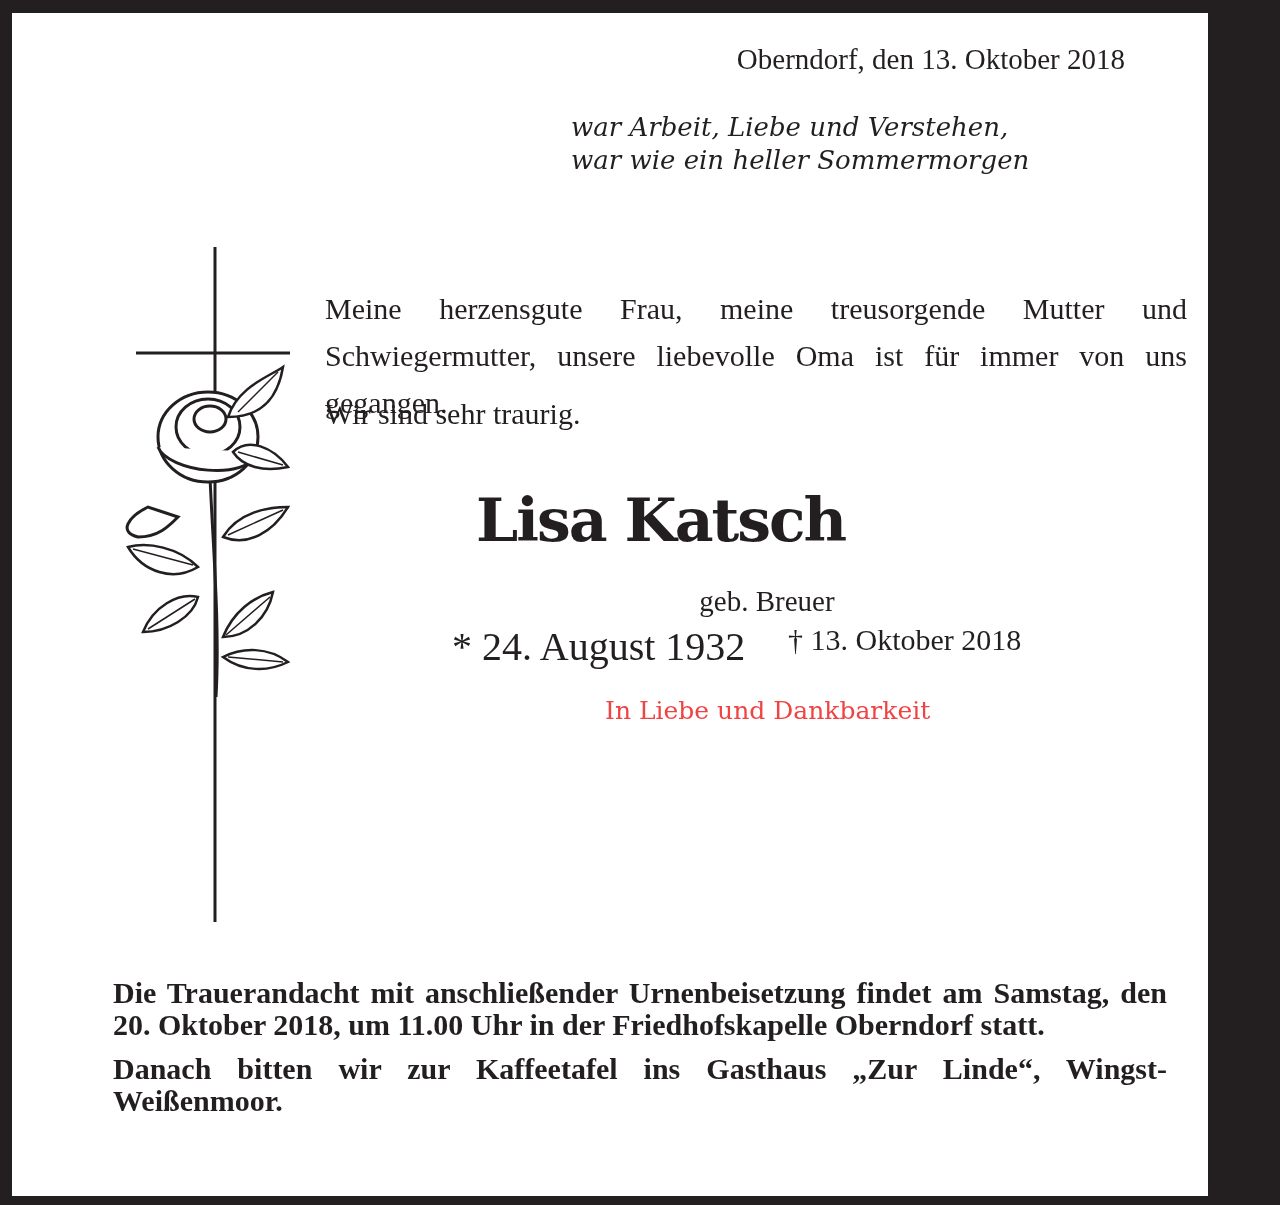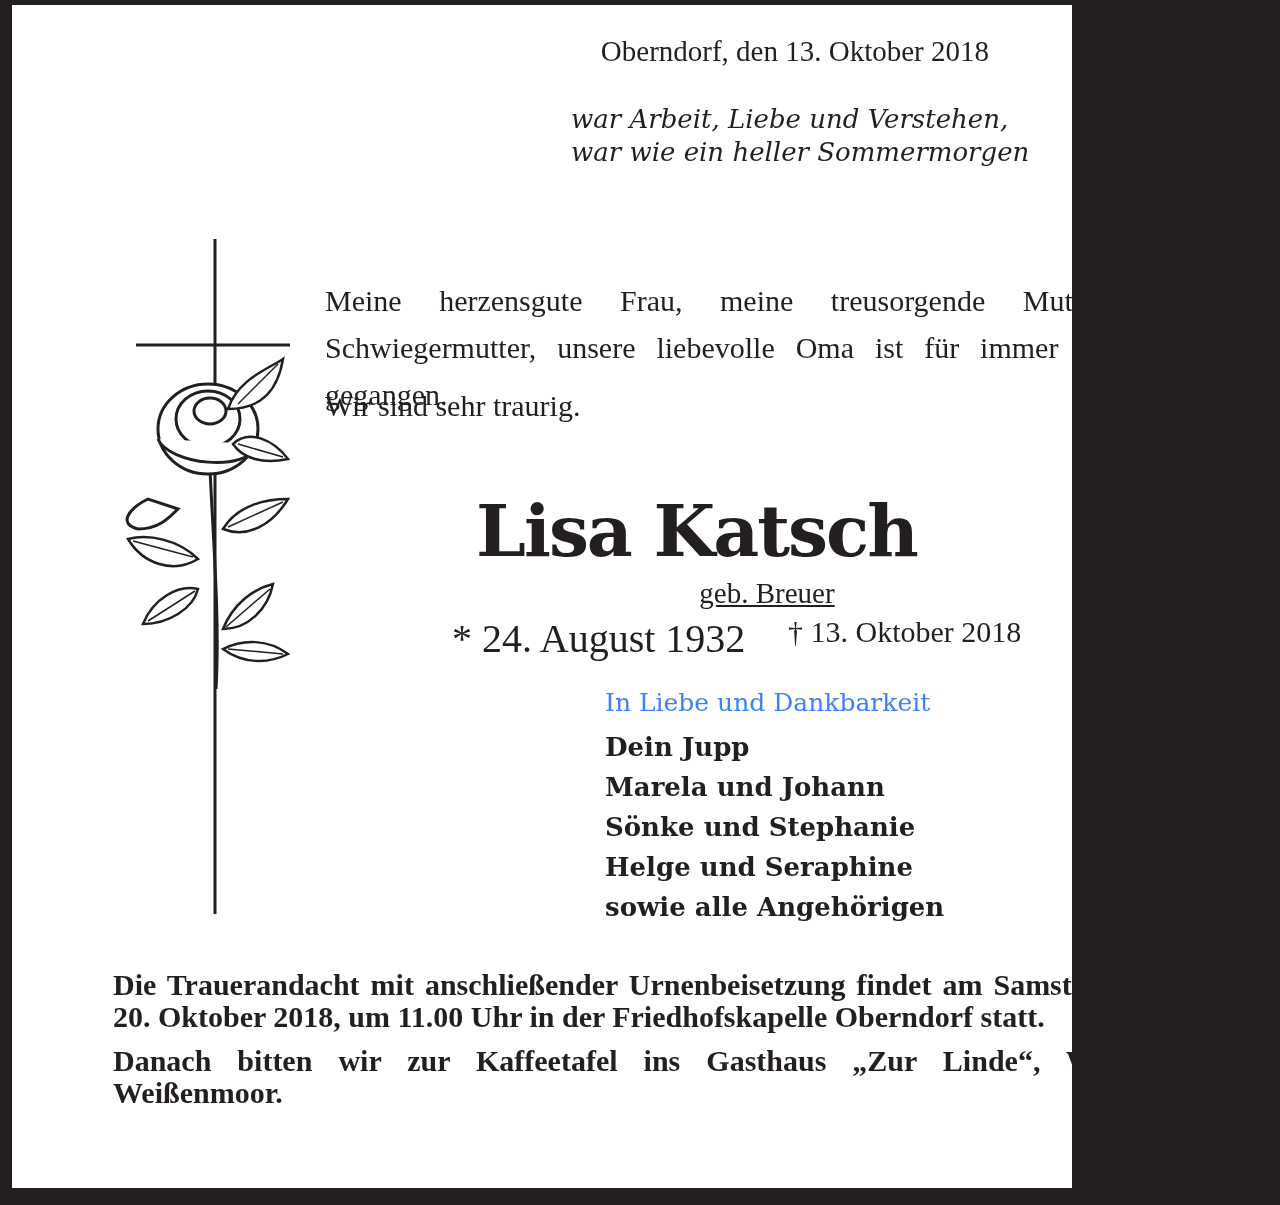--- a/index.html
+++ b/index.html
@@ -6,22 +6,22 @@
   body {
     width: 1280px; height: 1205px;
     background: #231f20;
     position: relative;
     overflow: hidden;
     font-family: "DejaVu Serif", "Liberation Serif", serif;
     color: #231f20;
   }
   .page {
     position: absolute;
-    left: 12px; top: 5px;
-    width: 1060px; height: 1183px;
+    left: 12px; top: 13px;
+    width: 1196px; height: 1183px;
     background: #ffffff;
   }
   .abs { position: absolute; white-space: nowrap; }
   .serif-cond {
     font-family: "Liberation Serif", "DejaVu Serif", serif;
   }
   .place-date {
     right: 83px; top: 30px;
     font-size: 29px;
     text-align: right;
@@ -44,38 +44,37 @@
   .intro p { margin: 0; }
   .sad {
     left: 313px; top: 384px;
     font-size: 30px;
     text-align: center;
   }
   .name {
     left: 464px; top: 452px;
     font-family: "DejaVu Serif", serif;
     font-weight: bold;
-    font-size: 71px;
+    font-size: 60px;
     letter-spacing: -2px;
     line-height: 110px;
-    margin-top: 19px;
   }
   .maiden {
     left: 0; width: 1256px; top: 572px;
     text-align: center;
     font-size: 29px;
-    padding-left: 254px; box-sizing: border-box; text-decoration: underline;
+    padding-left: 254px; box-sizing: border-box;
   }
   .born { left: 440px; top: 610px; font-size: 40px; }
   .died { left: 776px; top: 610px; font-size: 30px; }
   .thanks {
     left: 593px; top: 683px;
     font-family: "DejaVu Serif", serif;
     font-size: 25px;
-    color: #3b82f6;
+    color: #ef4444;
   }
   .mourners {
     left: 593px; top: 722px;
     font-family: "DejaVu Serif", serif;
     font-weight: bold;
     font-size: 26px;
     line-height: 40px;
     margin: 0; padding: 0; list-style: none;
   }
   .service {
@@ -149,26 +148,19 @@
 
   <div class="abs name">Lisa Katsch</div>
 
   <div class="abs maiden serif-cond">geb. Breuer</div>
 
   <div class="abs born serif-cond">* 24. August 1932</div>
   <div class="abs died serif-cond">† 13. Oktober 2018</div>
 
   <div class="abs thanks">In Liebe und Dankbarkeit</div>
 
-  <ul class="abs mourners">
-    <li>Dein Jupp</li>
-    <li>Marela und Johann</li>
-    <li>Sönke und Stephanie</li>
-    <li>Helge und Seraphine</li>
-    <li>sowie alle Angehörigen</li>
-  </ul>
 
   <div class="abs service serif-cond">
     <p>Die Trauerandacht mit anschließender Urnenbeisetzung findet am Samstag, den 20. Oktober 2018, um 11.00 Uhr in der Friedhofskapelle Oberndorf statt.</p>
     <p>Danach bitten wir zur Kaffeetafel ins Gasthaus „Zur Linde“, Wingst-Weißenmoor.</p>
   </div>
 
 </div>
 
 </body></html>

